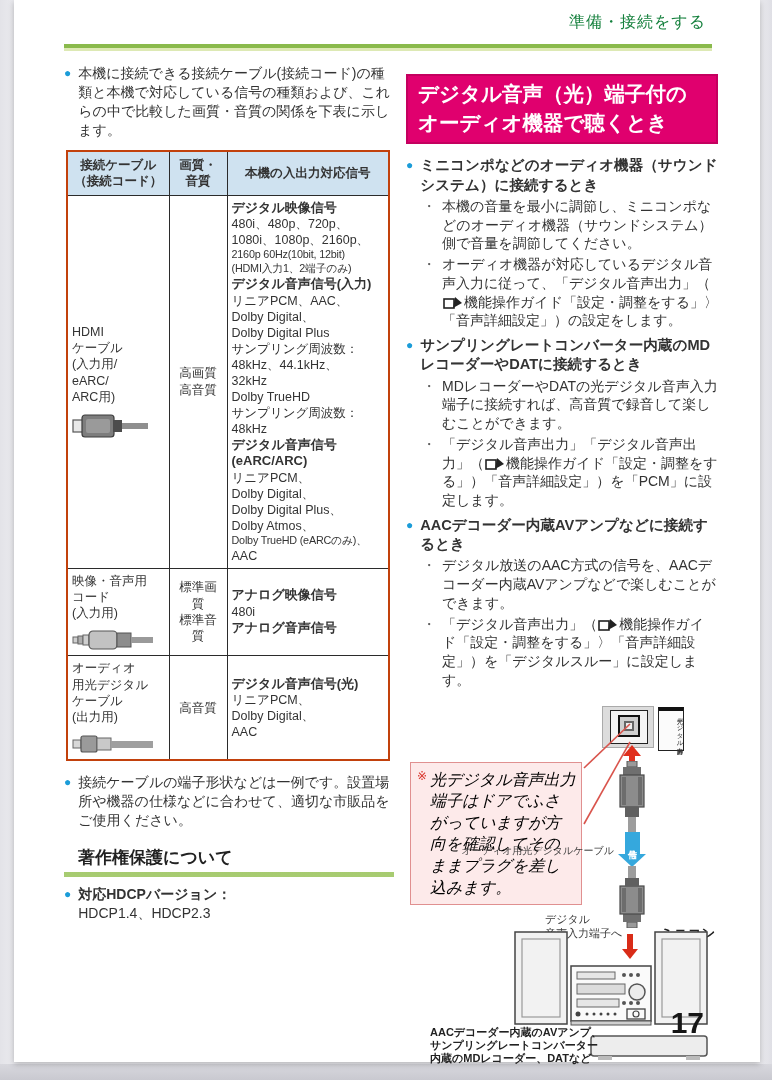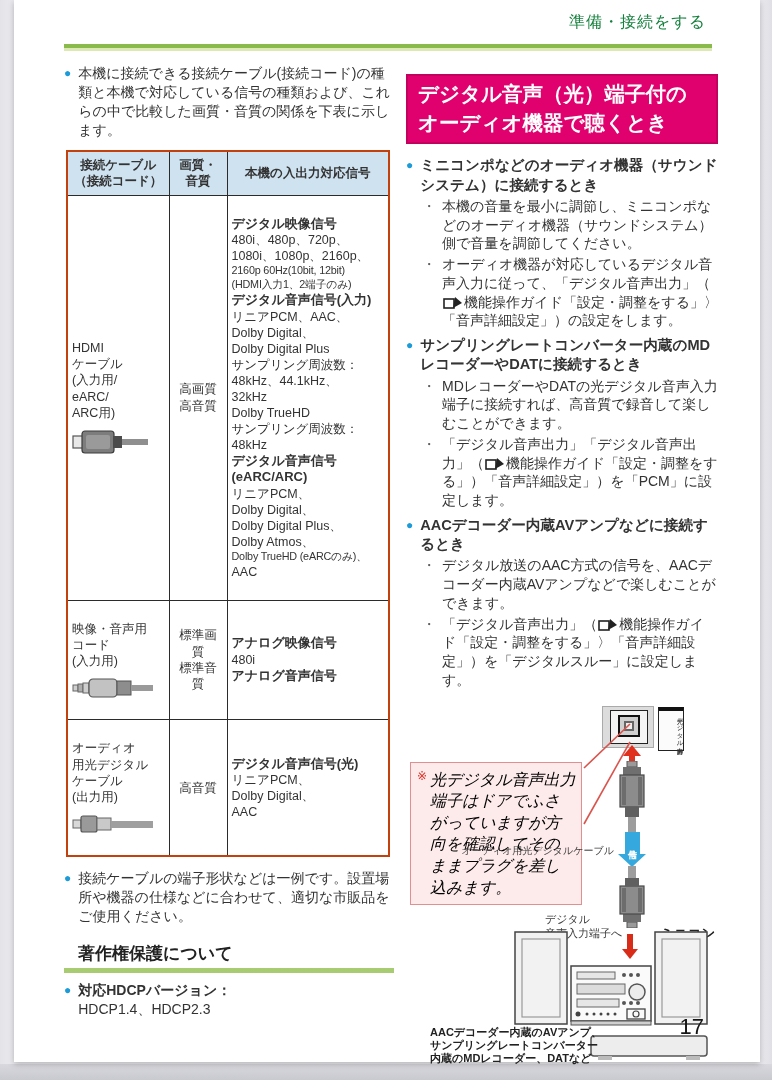--- a/index.html
+++ b/index.html
@@ -16,21 +16,21 @@
   .col-left  { position:absolute; left:50px; top:64px; width:330px; color:#333; }
   .col-right { position:absolute; left:392px; top:64px; width:312px; color:#333; }
 
   
   .bullet-para { display:flex; font-size:14px; line-height:1.36; margin-bottom:10px; }
   .b-dot { color:#1b9cd8; font-size:12px; line-height:1.6; margin-right:7px; flex:0 0 auto; }
   .sub-dot { color:#555; margin:0 6px 0 2px; flex:0 0 auto; }
 
   
   table.cables { border-collapse:collapse; width:322px; table-layout:fixed; margin:4px 0 12px 2px; }
-  table.cables th, table.cables td { border:1px solid #2b2b2b; vertical-align:middle; font-size:12.5px; line-height:1.3; padding:20px 4px; }
+  table.cables th, table.cables td { border:1px solid #2b2b2b; vertical-align:middle; font-size:12.5px; line-height:1.3; padding:4px 4px; }
   table.cables { border:2px solid #c2410c; }
   table.cables th { background:#cfe2f0; font-weight:bold; text-align:center; white-space:pre-line; padding:5px 2px; }
   td.cable-cell { white-space:normal; padding:6px 3px 6px 5px; }
   .cable-name { white-space:pre-line; }
   .cable-icon { display:block; margin-top:8px; }
   td.quality-cell { text-align:center; white-space:pre-line; }
   td.signal-cell { vertical-align:middle; padding:6px 3px 6px 6px; }
   .sig-line { font-size:12.5px; line-height:1.28; }
   .sig-line.bold { font-weight:bold; font-size:13px; }
   .sig-line.small { font-size:10.8px; letter-spacing:-0.2px; }
@@ -69,21 +69,21 @@
   .arrow-blue .head { width:0; height:0; border-left:14px solid transparent; border-right:14px solid transparent; border-top:13px solid #35a8dd; }
   .input-label { position:absolute; left:139px; top:208px; font-size:11px; line-height:1.3; white-space:pre-line; color:#3c3c3c; }
   .device-label { position:absolute; left:254px; top:221px; font-size:13.5px; font-weight:bold; color:#222; }
   .compo { position:absolute; left:108px; top:226px; }
   .arrow-down { position:absolute; left:216px; top:230px; width:16px; }
   .arrow-down .shaft { width:6px; height:15px; background:#d92c18; margin:0 auto; }
   .arrow-down .head { width:0; height:0; border-left:8px solid transparent; border-right:8px solid transparent; border-top:10px solid #d92c18; }
   .avamp { position:absolute; left:184px; top:330px; }
   .diagram-caption { position:absolute; left:24px; top:322px; font-size:11px; font-weight:bold; line-height:1.22; white-space:pre-line; color:#222; }
 
-  .page-number { position:absolute; right:56px; bottom:22px; font-size:22px; font-weight:normal; color:#161616; }
+  .page-number { position:absolute; right:56px; bottom:22px; font-size:30px; font-weight:bold; color:#161616; }
 </style>
 </head>
 <body>
 
 <div class="photo-bg"></div>
 
 <div class="page">
 
   <div class="running-head">準備・接続をする</div>
   <div class="head-rule"></div>

